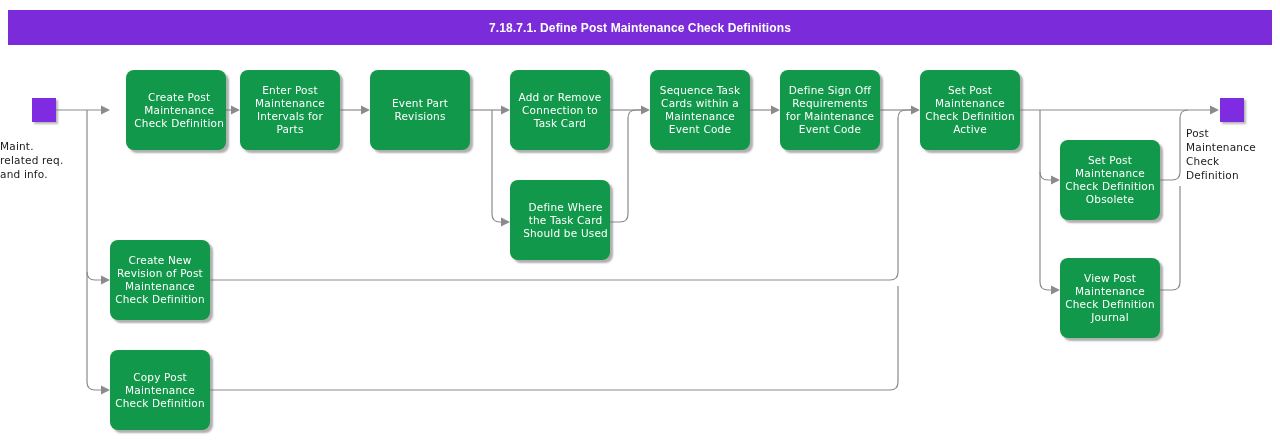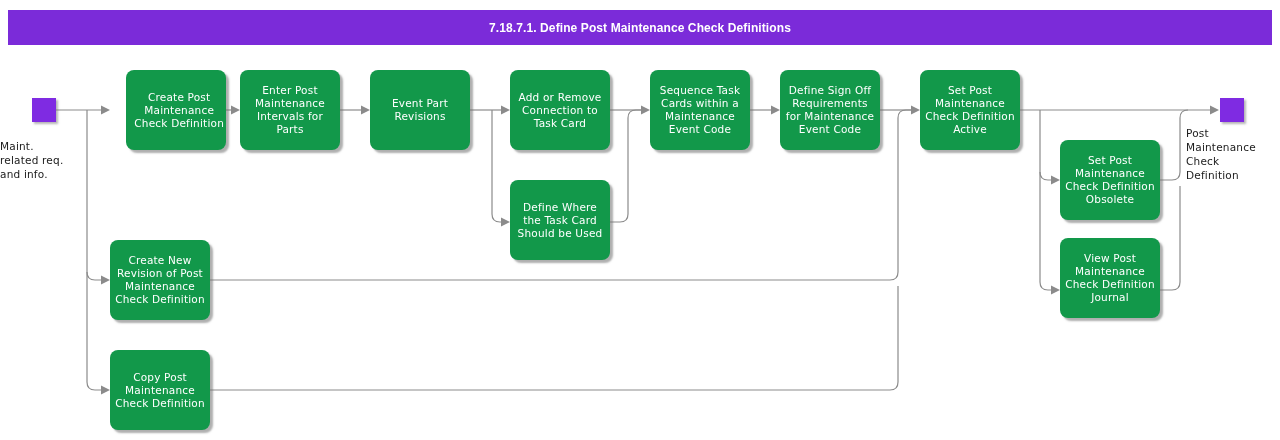--- a/index.html
+++ b/index.html
@@ -197,21 +197,21 @@
 Event Code</span>
   </div>
 
   <div class="flow-node" style="left:920px; top:70px;">
     <span class="node-label">Set Post
 Maintenance
 Check Definition
 Active</span>
   </div>
 
-  <div class="flow-node" style="left:510px; top:180px;">
+  <div class="flow-node" style="left:510px; top:180px;justify-content:flex-end;">
     <span class="node-label">Define Where
 the Task Card
 Should be Used</span>
   </div>
 
   <div class="flow-node" style="left:110px; top:240px;">
     <span class="node-label">Create New
 Revision of Post
 Maintenance
 Check Definition</span>
@@ -223,20 +223,20 @@
 Check Definition</span>
   </div>
 
   <div class="flow-node" style="left:1060px; top:140px;">
     <span class="node-label">Set Post
 Maintenance
 Check Definition
 Obsolete</span>
   </div>
 
-  <div class="flow-node" style="left:1060px; top:238px;">
+  <div class="flow-node" style="left:1060px; top:258px;">
     <span class="node-label">View Post
 Maintenance
 Check Definition
 Journal</span>
   </div>
 
 </div>
 
 </body></html>

